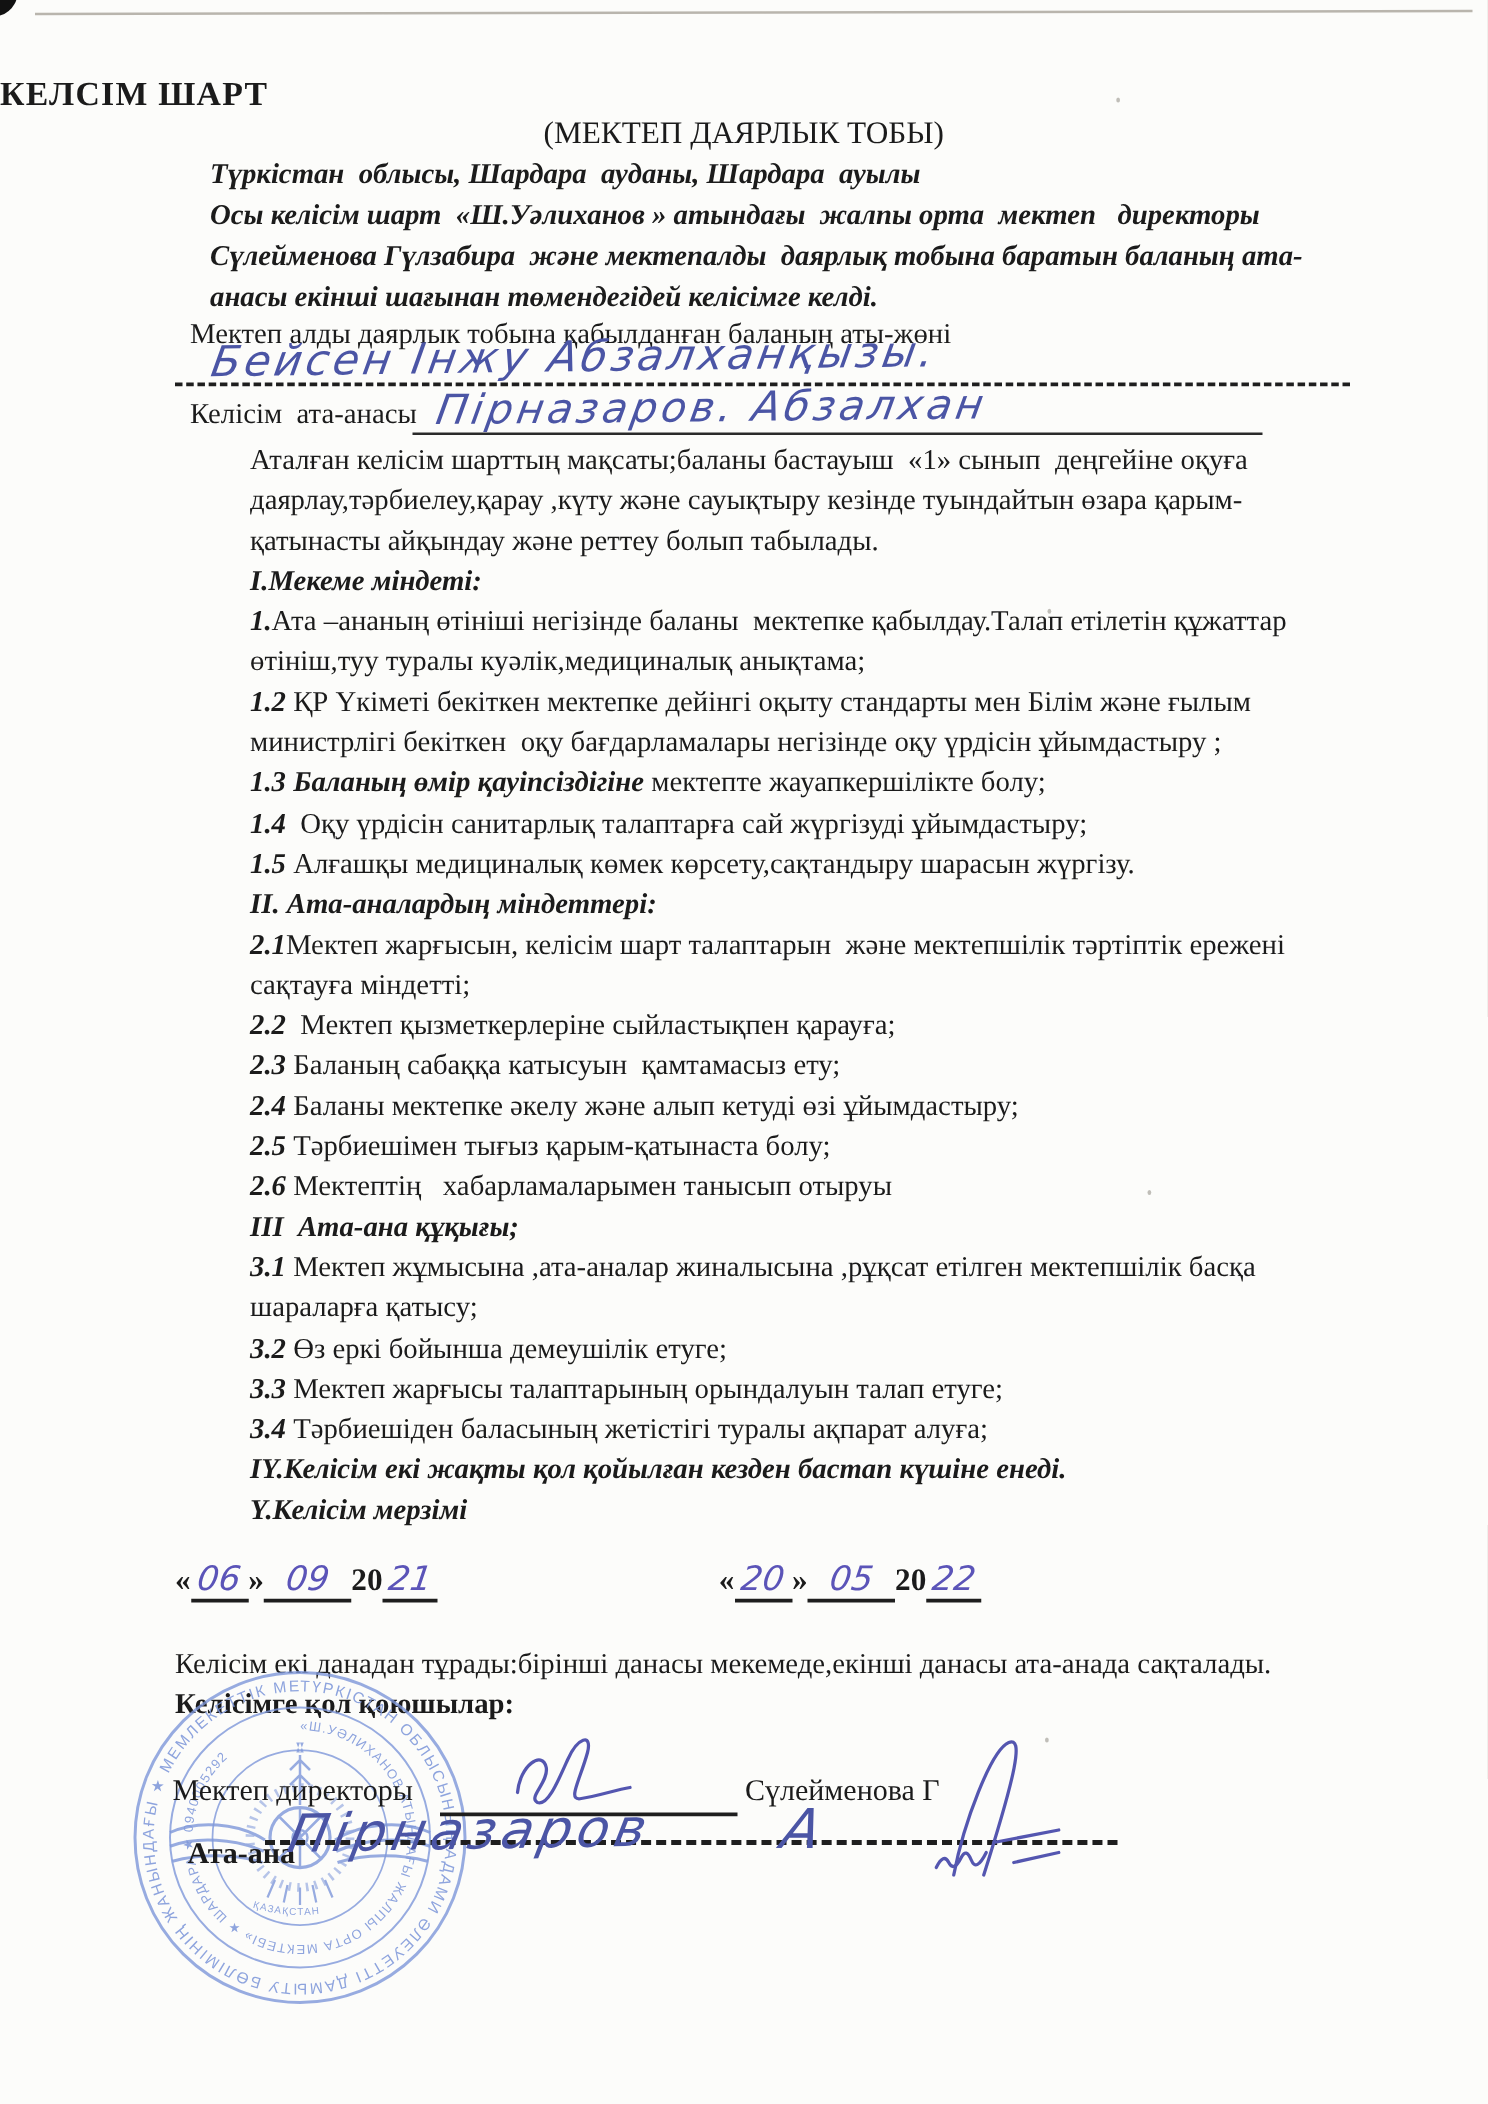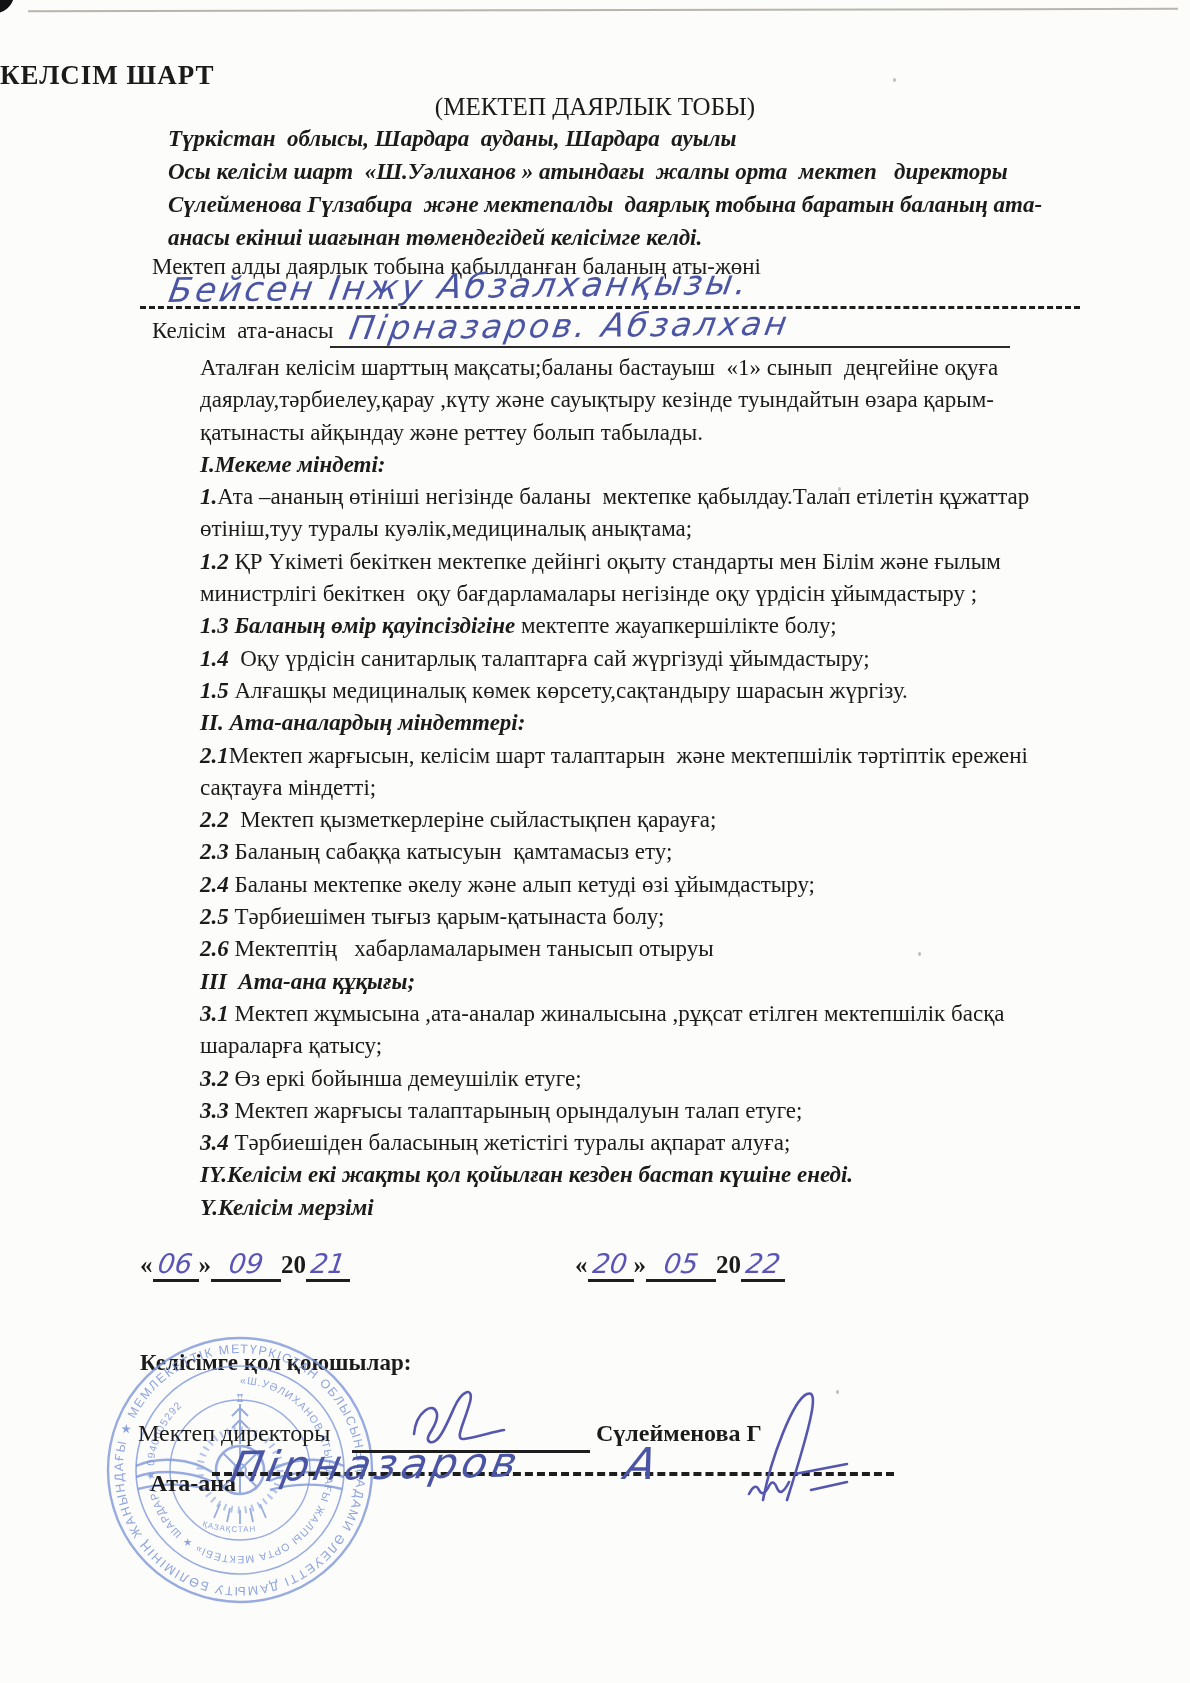--- a/index.html
+++ b/index.html
@@ -30,21 +30,21 @@
   #date-left{left:140px;} #date-right{left:575px;}
   .dg-hand{font-family:"DejaVu Sans", sans-serif;font-style:italic;color:#5b54b8;font-weight:normal;
            display:inline-block;font-size:27px;transform:skewX(-8deg);}
   .u{display:inline-block;border-bottom:3px solid #1e1e1e;text-align:center;}
   .u-day{min-width:46px;} .u-mid{min-width:70px;} .u-yr{min-width:44px;}
   
   #closing{left:140px;top:1318px;}
   #signatories{left:140px;top:1350px;font-weight:bold;}
   .dir-label{position:absolute;left:138px;top:1420px;font-size:24px;font-weight:normal;white-space:pre;}
   .dir-line{position:absolute;left:352px;top:1450px;width:238px;border-bottom:3px solid #1e1e1e;}
-  .dir-name{position:absolute;left:596px;top:1420px;font-size:24px;font-weight:bold;}
+  .dir-name{position:absolute;left:596px;top:1420px;font-size:24px;font-weight:normal;}
   .par-label{position:absolute;left:138px;top:1470px;font-size:24px;font-weight:bold;margin-left:12px;}
   .par-dash{position:absolute;left:212px;top:1472px;width:682px;border-bottom:4px dashed #1e1e1e;}
   .par-hand{position:absolute;left:232px;top:1440px;font-size:42px;transform:skewX(-12deg) rotate(-1deg);letter-spacing:4px;}
   .par-initial{position:absolute;left:626px;top:1438px;font-size:44px;transform:skewX(-12deg);}
   svg{position:absolute;overflow:visible;}
 </style>
 </head>
 <body>
 
 <div class="page">
@@ -71,20 +71,21 @@
 
   <div class="block" id="body-lines"><div class="tl"><span>Аталған келісім шарттың мақсаты;баланы бастауыш  «1» сынып  деңгейіне оқуға</span></div><div class="tl"><span>даярлау,тәрбиелеу,қарау ,күту және сауықтыру кезінде туындайтын өзара қарым-</span></div><div class="tl"><span>қатынасты айқындау және реттеу болып табылады.</span></div><div class="tl"><span class="b">І.Мекеме міндеті:</span></div><div class="tl"><span class="b">1.</span><span>Ата –ананың өтініші негізінде баланы  мектепке қабылдау.Талап етілетін құжаттар</span></div><div class="tl"><span>өтініш,туу туралы куәлік,медициналық анықтама;</span></div><div class="tl"><span class="b">1.2 </span><span>ҚР Үкіметі бекіткен мектепке дейінгі оқыту стандарты мен Білім және ғылым</span></div><div class="tl"><span>министрлігі бекіткен  оқу бағдарламалары негізінде оқу үрдісін ұйымдастыру ;</span></div><div class="tl"><span class="b">1.3 Баланың өмір қауіпсіздігіне </span><span>мектепте жауапкершілікте болу;</span></div><div class="tl"><span class="b">1.4  </span><span>Оқу үрдісін санитарлық талаптарға сай жүргізуді ұйымдастыру;</span></div><div class="tl"><span class="b">1.5 </span><span>Алғашқы медициналық көмек көрсету,сақтандыру шарасын жүргізу.</span></div><div class="tl"><span class="b">ІІ. Ата-аналардың міндеттері:</span></div><div class="tl"><span class="b">2.1</span><span>Мектеп жарғысын, келісім шарт талаптарын  және мектепшілік тәртіптік ережені</span></div><div class="tl"><span>сақтауға міндетті;</span></div><div class="tl"><span class="b">2.2  </span><span>Мектеп қызметкерлеріне сыйластықпен қарауға;</span></div><div class="tl"><span class="b">2.3 </span><span>Баланың сабаққа катысуын  қамтамасыз ету;</span></div><div class="tl"><span class="b">2.4 </span><span>Баланы мектепке әкелу және алып кетуді өзі ұйымдастыру;</span></div><div class="tl"><span class="b">2.5 </span><span>Тәрбиешімен тығыз қарым-қатынаста болу;</span></div><div class="tl"><span class="b">2.6 </span><span>Мектептің   хабарламаларымен танысып отыруы</span></div><div class="tl"><span class="b">ІІІ  Ата-ана құқығы;</span></div><div class="tl"><span class="b">3.1 </span><span>Мектеп жұмысына ,ата-аналар жиналысына ,рұқсат етілген мектепшілік басқа</span></div><div class="tl"><span>шараларға қатысу;</span></div><div class="tl"><span class="b">3.2 </span><span>Өз еркі бойынша демеушілік етуге;</span></div><div class="tl"><span class="b">3.3 </span><span>Мектеп жарғысы талаптарының орындалуын талап етуге;</span></div><div class="tl"><span class="b">3.4 </span><span>Тәрбиешіден баласының жетістігі туралы ақпарат алуға;</span></div><div class="tl"><span class="b">ІY.Келісім екі жақты қол қойылған кезден бастап күшіне енеді.</span></div><div class="tl"><span class="b">Y.Келісім мерзімі</span></div></div>
 
   <div class="date-group" id="date-left">
     <span>«</span><span class="u u-day"><span class="dg-hand">06</span></span><span>»</span><span class="u u-mid"><span class="dg-hand">09</span></span><span>20</span><span class="u u-yr"><span class="dg-hand">21</span></span>
   </div>
   <div class="date-group" id="date-right">
     <span>«</span><span class="u u-day"><span class="dg-hand">20</span></span><span>»</span><span class="u u-mid"><span class="dg-hand">05</span></span><span>20</span><span class="u u-yr"><span class="dg-hand">22</span></span>
   </div>
 
+  <div class="block" id="closing">Келісім екі данадан тұрады:бірінші данасы мекемеде,екінші данасы ата-анада сақталады.</div>
   <div class="block" id="signatories">Келісімге қол қоюшылар:</div>
 
   <svg style="left:100px;top:1330px" width="280" height="280" viewBox="-140 -140 280 280">
     <g stroke="#7f98da" fill="none" opacity="0.8">
       <circle r="132" stroke-width="2.4"></circle>
       <circle r="104" stroke-width="1.6"></circle>
       <circle r="70" stroke-width="1.4"></circle>
     </g>
     <defs>
       <path id="ringOuter" d="M 0 -117 A 117 117 0 1 1 -0.05 -117"></path>

